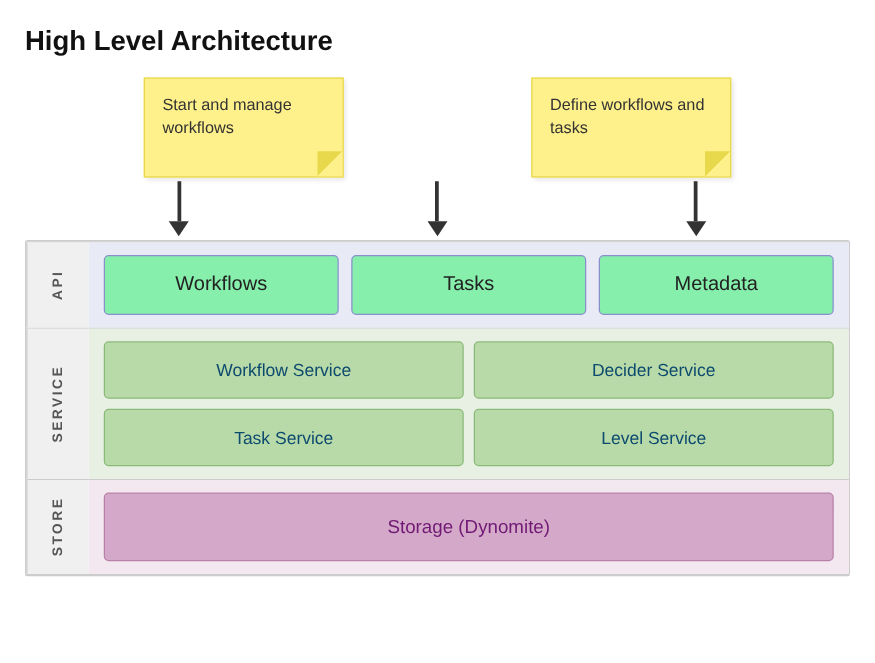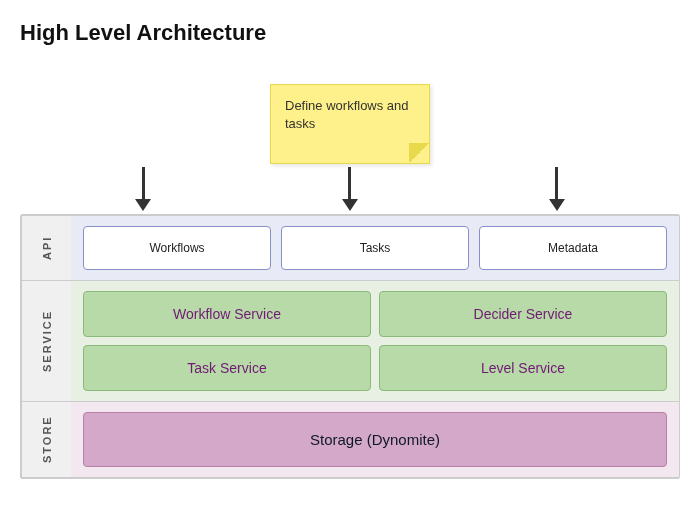--- a/index.html
+++ b/index.html
@@ -7,21 +7,21 @@
       font-family: Arial, sans-serif;
       background: #ffffff;
       padding: 20px;
       width: 700px;
       min-height: 530px;
     }
 
     h1 {
       font-size: 22px;
       font-weight: bold;
-      margin-bottom: 38px;
+      margin-bottom: 16px;
       color: #111;
     }
 
     .diagram {
       display: flex;
       flex-direction: column;
       gap: 0;
       width: 100%;
     }
 
@@ -127,27 +127,27 @@
     
     .api-section .section-content {
       display: flex;
       gap: 10px;
       align-items: stretch;
       background: #e8eaf6;
     }
 
     .api-box {
       flex: 1;
-      background: #ffffff;
+      background: #86efac;
       border: 1px solid #8890cc;
       border-radius: 4px;
       display: flex;
       align-items: center;
       justify-content: center;
-      font-size: 12px;
+      font-size: 16px;
       font-weight: 500;
       color: #222;
       padding: 14px 10px;
     }
 
     
     .service-section .section-content {
       display: grid;
       grid-template-columns: 1fr 1fr;
       grid-template-rows: auto auto;
@@ -156,42 +156,42 @@
     }
 
     .service-box {
       background: #b8d9a8;
       border: 1px solid #8aba78;
       border-radius: 4px;
       display: flex;
       align-items: center;
       justify-content: center;
       font-size: 14px;
-      color: #701a75;
+      color: #0c4a6e;
       padding: 14px 10px;
     }
 
     
     .store-section .section-content {
       background: #f3e8f0;
       display: flex;
       align-items: center;
       justify-content: center;
     }
 
     .store-box {
       background: #d4a8c8;
       border: 1px solid #b880a8;
       border-radius: 4px;
       flex: 1;
       display: flex;
       align-items: center;
       justify-content: center;
       font-size: 15px;
-      color: #0f172a;
+      color: #701a75;
       padding: 18px 10px;
     }
 
     .section-row:last-child {
       border-bottom: 1px solid #ccc;
     }
 
     .section-content {
       border-bottom: 0;
     }
@@ -202,20 +202,23 @@
     }
   </style>
 </head>
 <body>
 
 <h1>High Level Architecture</h1>
 
 <div class="diagram">
 
   <div class="sticky-row">
+    <div class="sticky-note">
+      <span>Start and manage workflows</span>
+    </div>
     <div class="sticky-note">
       <span>Define workflows and tasks</span>
     </div>
   </div>
 
   <div class="arrows-row">
     <div class="arrow-container">
       <div class="arrow-down">
         <div class="arrow-shaft"></div>
         <div class="arrow-head"></div>

